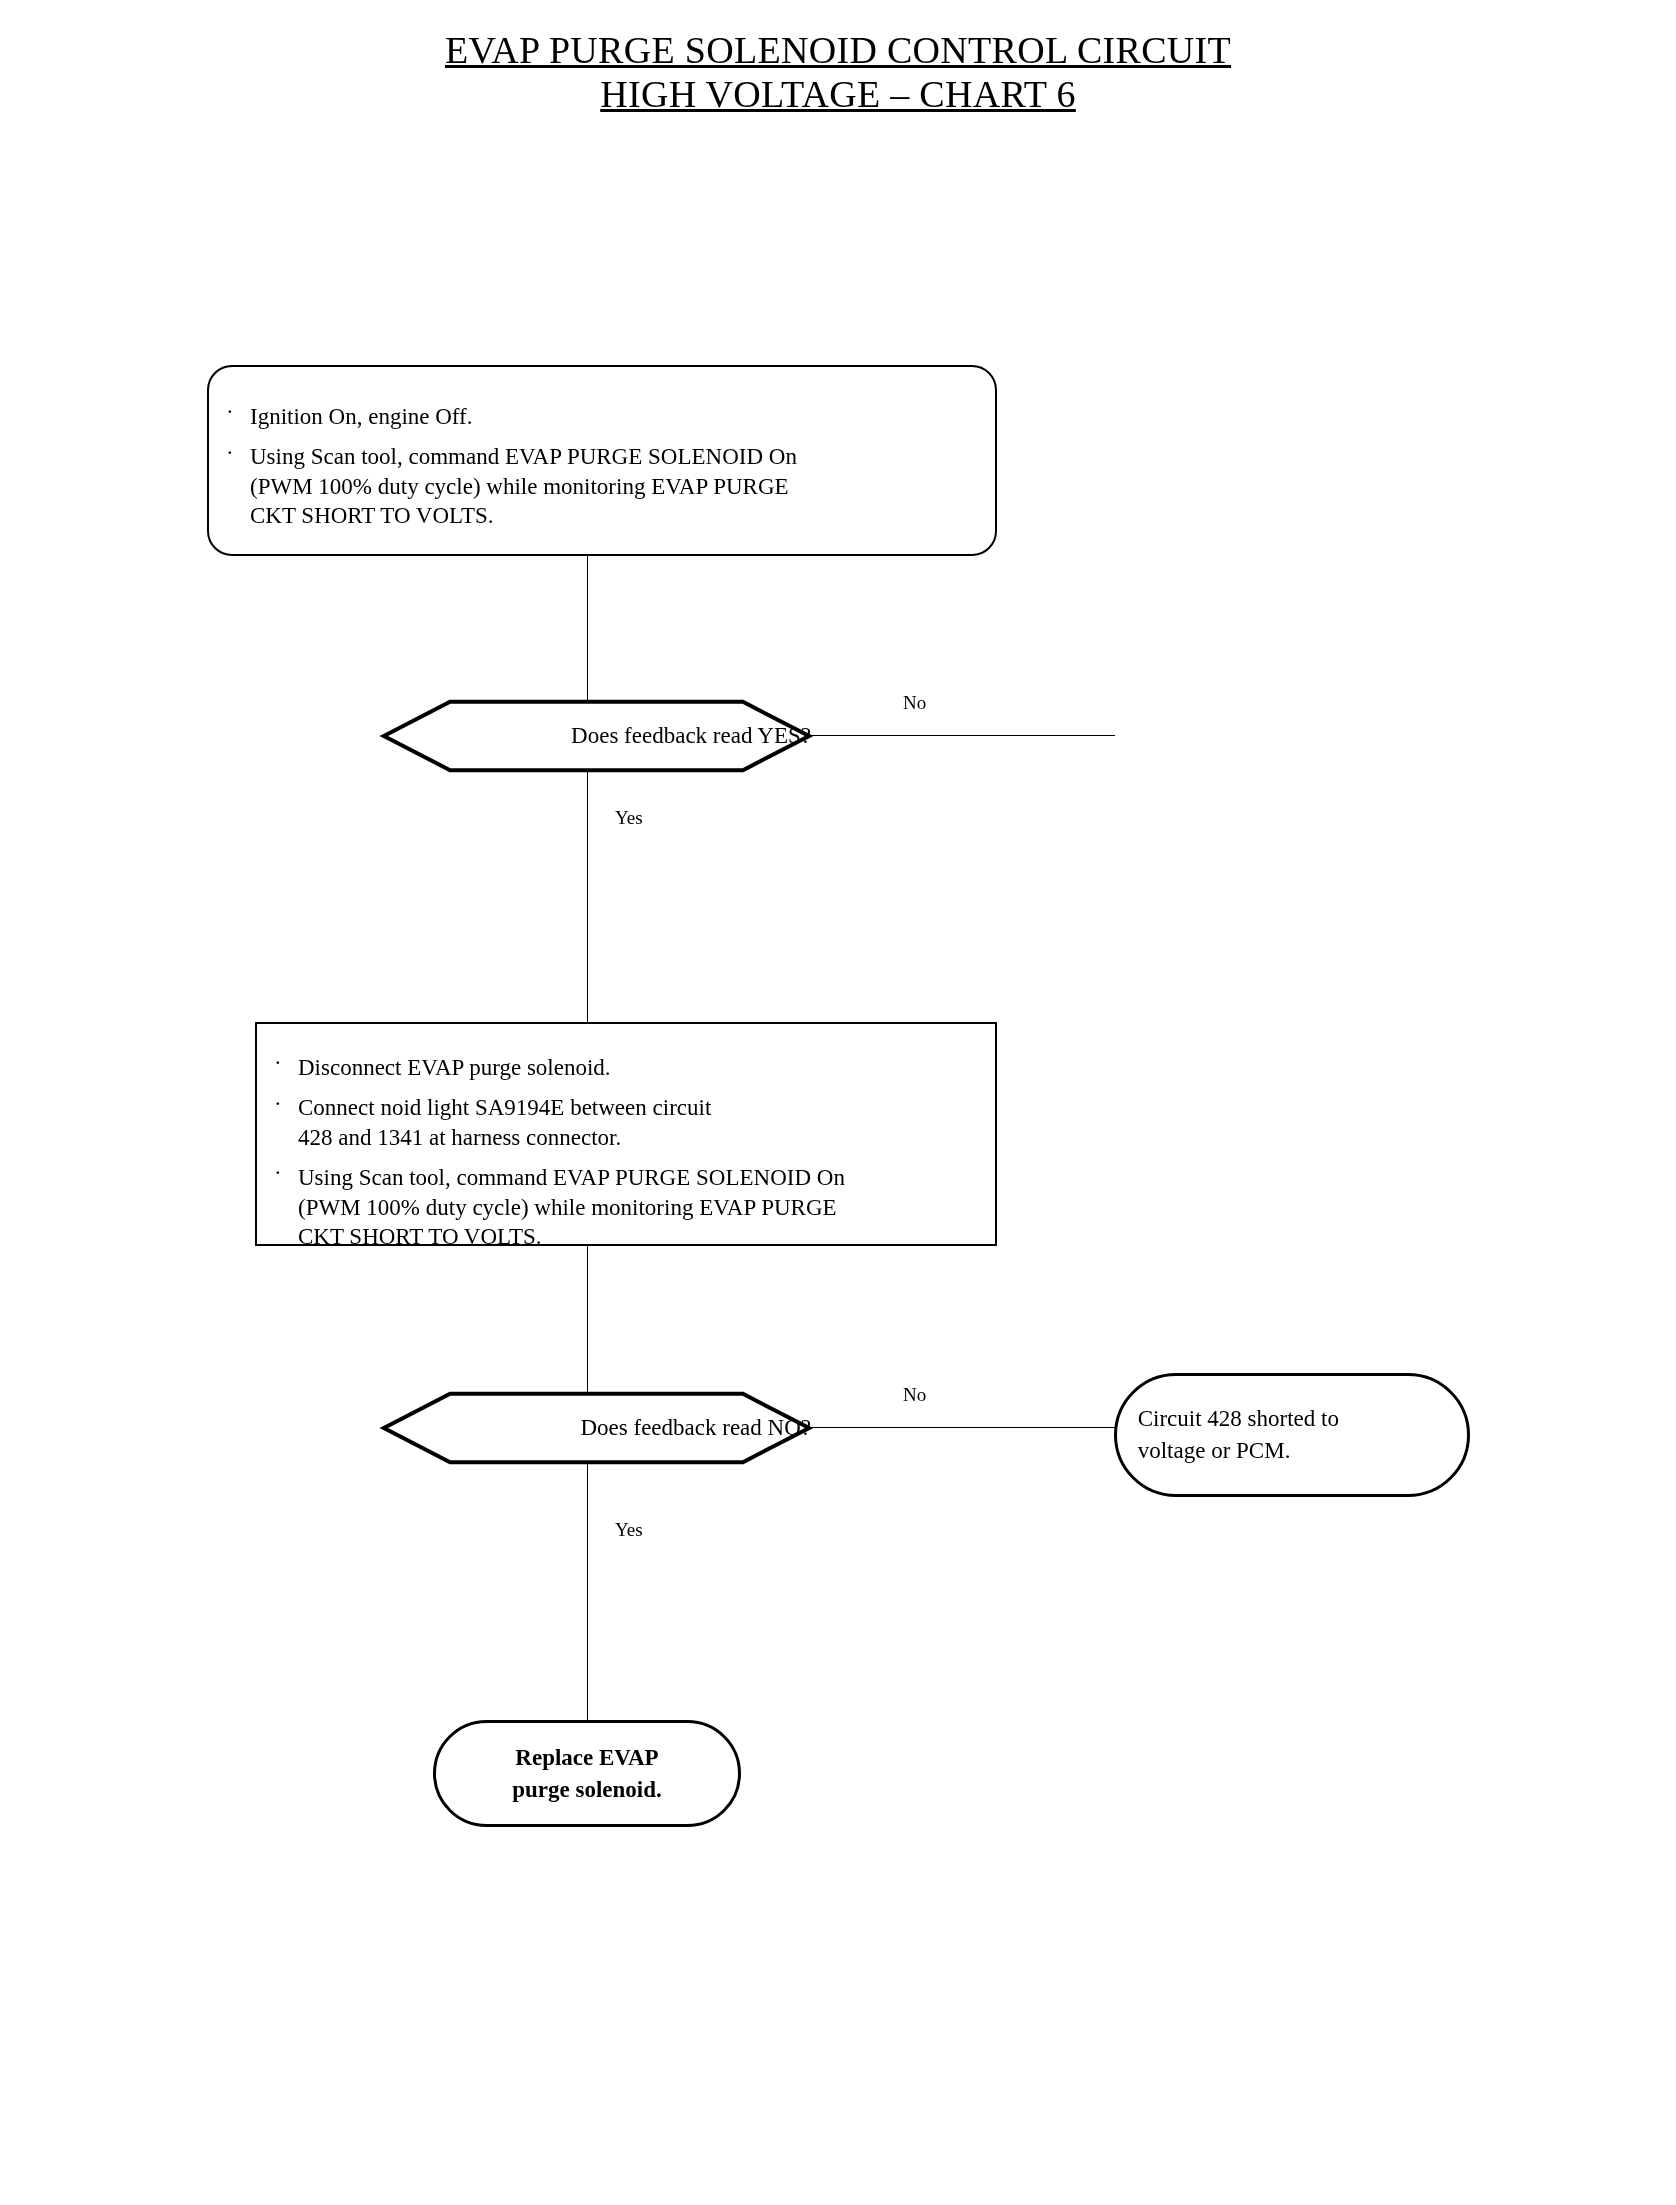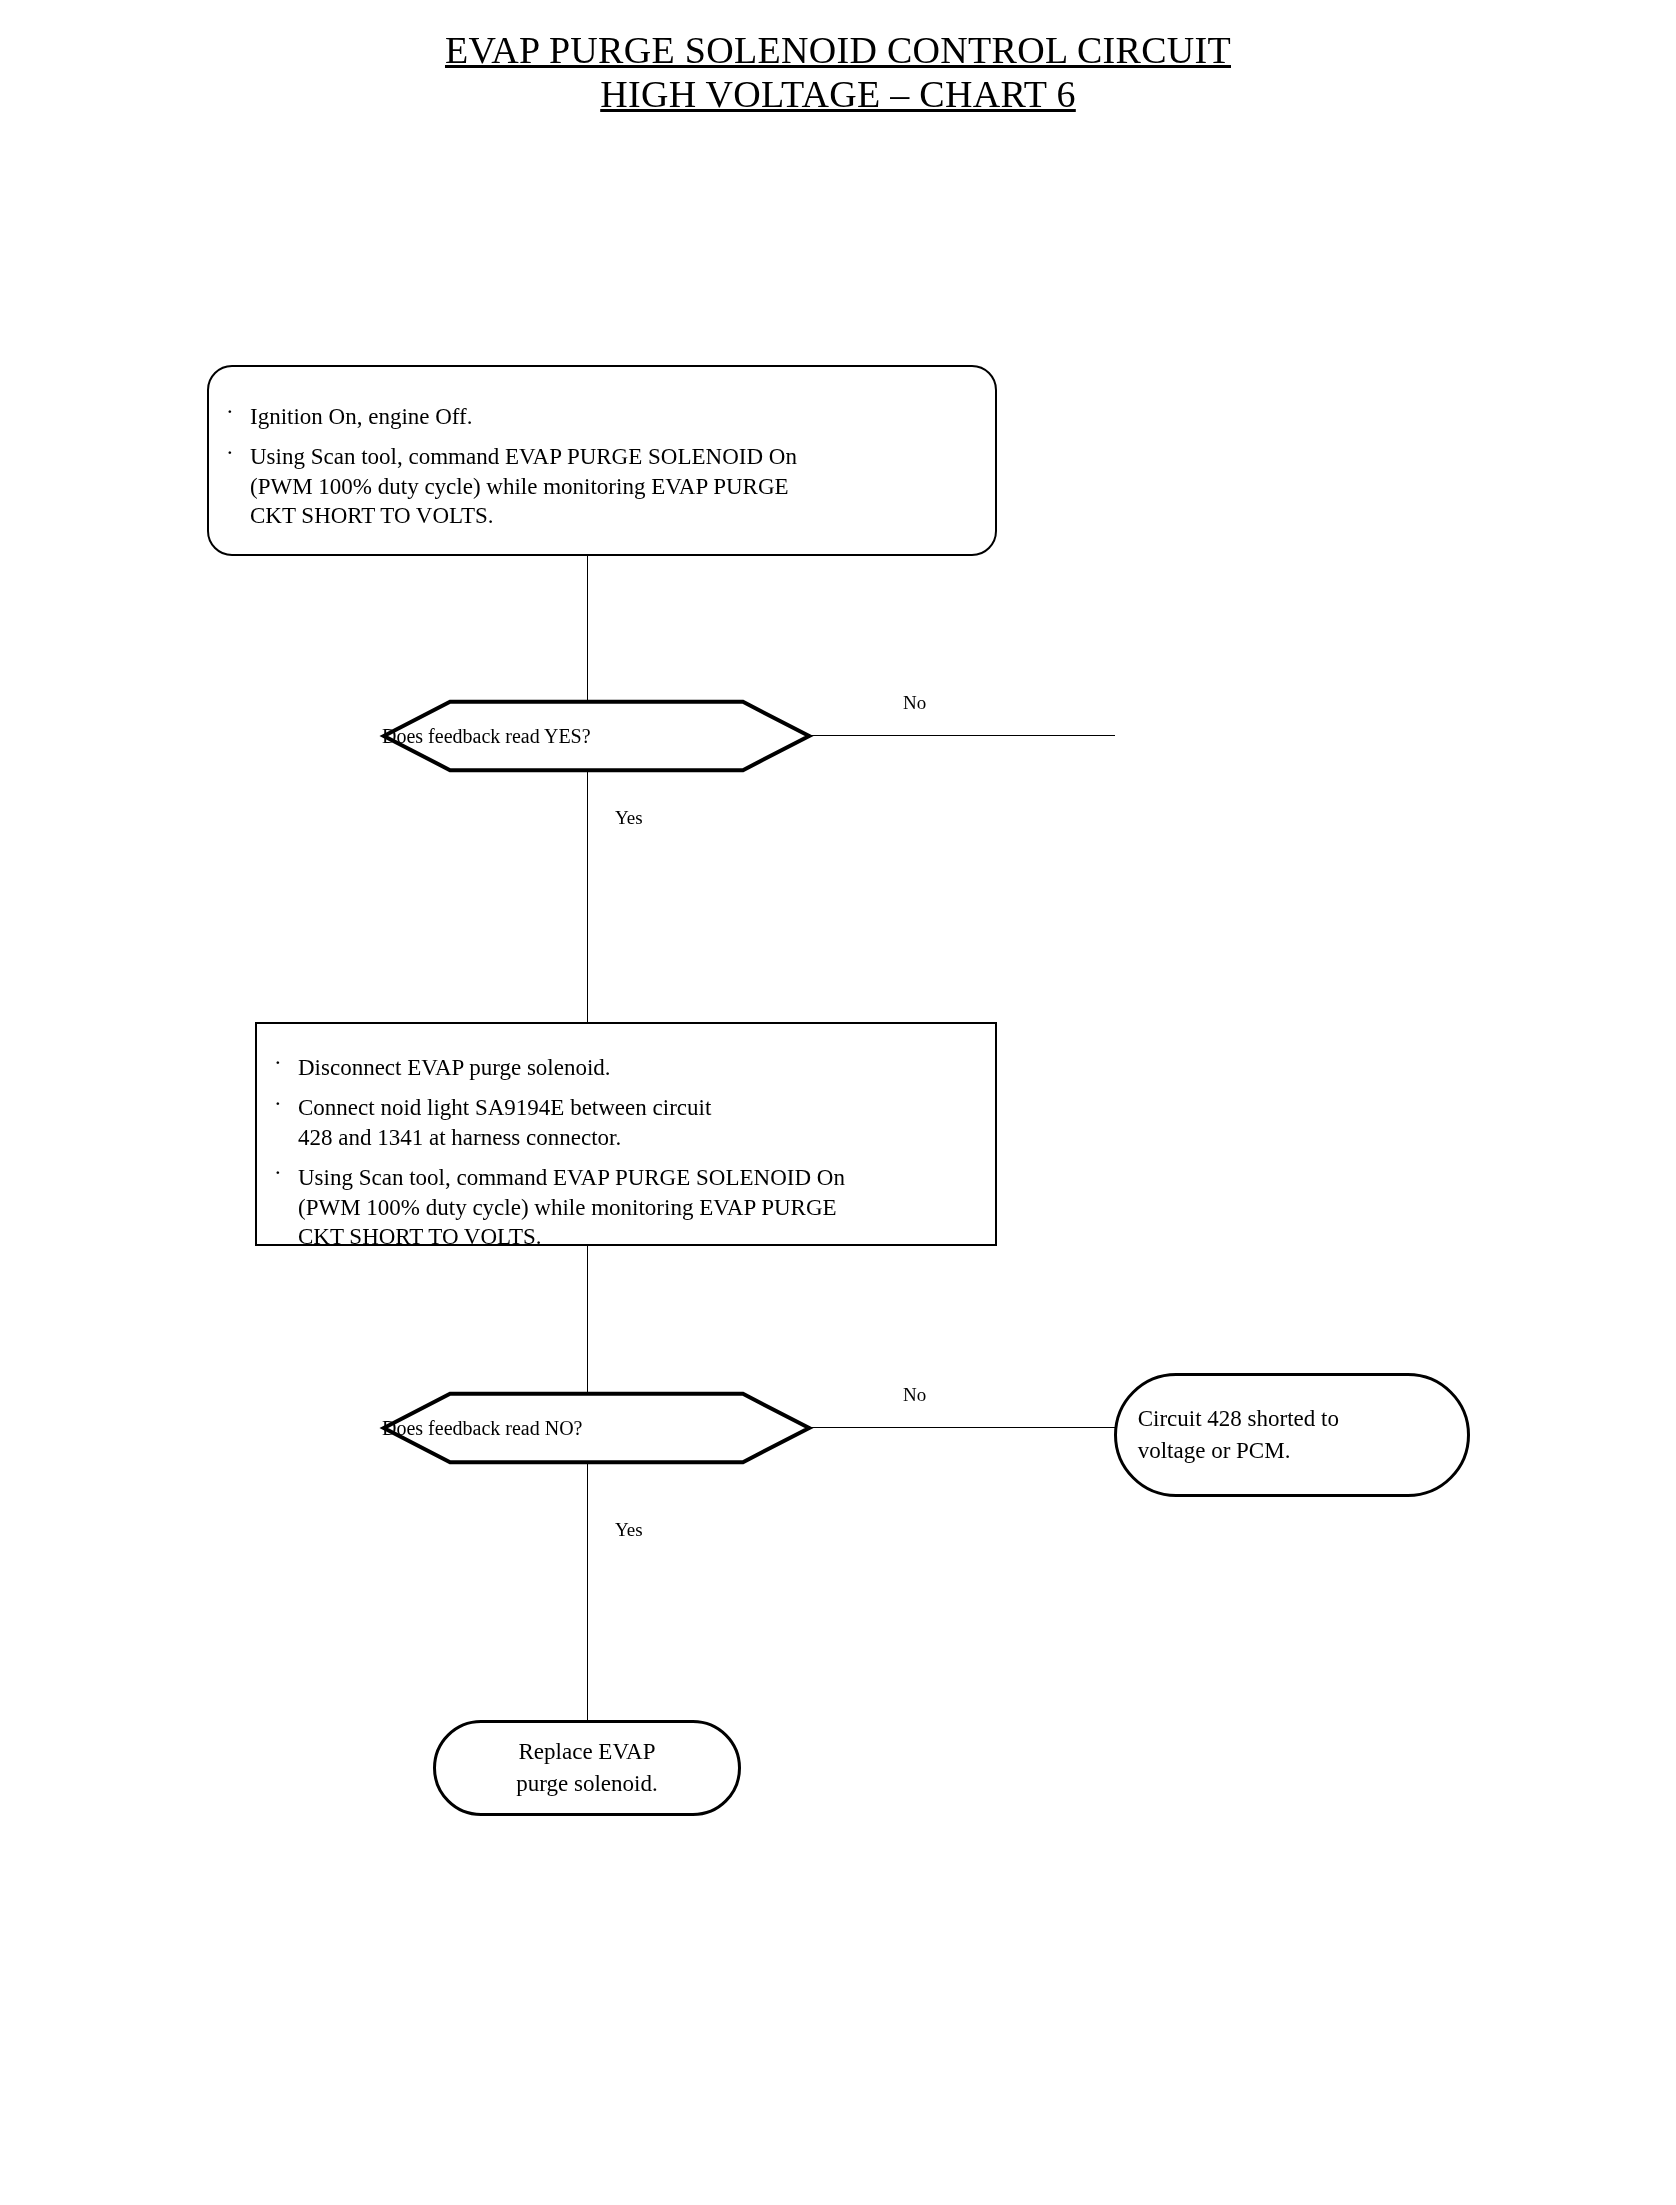--- a/index.html
+++ b/index.html
@@ -83,22 +83,22 @@
     left: 0;
     top: 0;
     width: 100%;
     height: 100%;
     overflow: visible;
   }
   .decision .decision-label {
     position: relative;
     z-index: 2;
     width: 100%;
-    text-align: left;
-    font-size: 20px;
+    text-align: right;
+    font-size: 23px;
     line-height: 1.2;
   }
 
   
   .terminal {
     border: 3.6px solid #000000;
     background: #ffffff;
     border-radius: 607px;
   }
   .terminal .terminal-label {
@@ -189,19 +189,19 @@
   <div class="edge-label" style="left:903px; top:1385px;">No</div>
 
   <div class="node terminal align-left" style="left:1114px; top:1373px; width:356px; height:124px;">
     <div class="terminal-label">Circuit 428 shorted to
 voltage or PCM.</div>
   </div>
 
   <div class="conn-v" style="left:587px; top:1462px; height:260px;"></div>
   <div class="edge-label" style="left:615px; top:1520px;">Yes</div>
 
-  <div class="node terminal align-center" style="left:433px; top:1720px; width:308px; height:96px;">
+  <div class="node terminal align-center" style="left:433px; top:1720px; width:308px; height:107px;font-weight:bold;">
     <div class="terminal-label">Replace EVAP
 purge solenoid.</div>
   </div>
 
 </div>
 
 
 </body></html>

